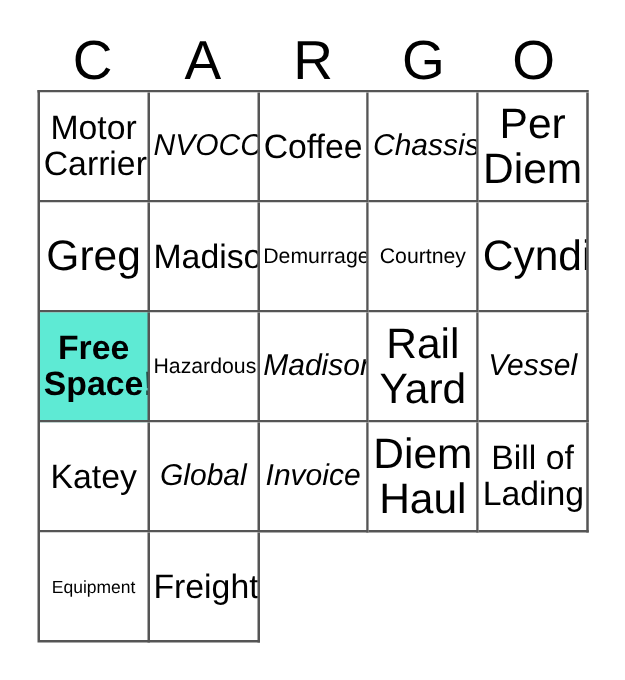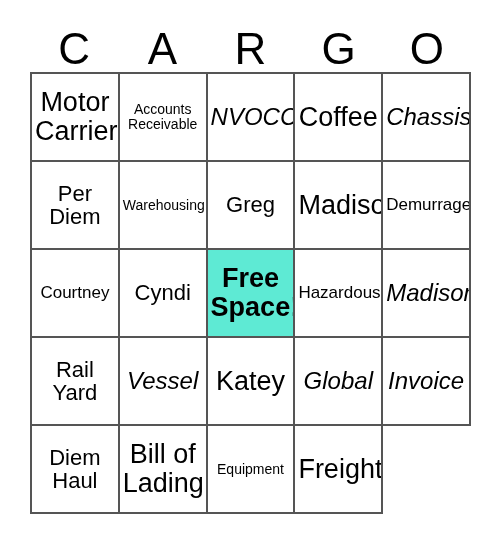--- a/index.html
+++ b/index.html
@@ -80,21 +80,21 @@
     color: #000000;
     word-break: normal;
     user-select: none;
   }
 
   
   .fs-xs .cell-text { font-size: 14px; }
   .fs-sm .cell-text { font-size: 17px; }
   .fs-md .cell-text { font-size: 24px; font-style: italic; }
   .fs-lg .cell-text { font-size: 27px; }
-  .fs-xl .cell-text { font-size: 22px; }
+  .fs-xl .cell-text { font-size: 34px; }
 
   .cell.free {
     background: #5eead4;
     font-weight: bold;
   }
 </style>
 </head>
 <body>
 
 <div id="card">
@@ -104,37 +104,31 @@
     <div class="header-letter">A</div>
     <div class="header-letter">R</div>
     <div class="header-letter">G</div>
     <div class="header-letter">O</div>
   </div>
 
   <div id="grid">
       <div class="cell fs-lg">
         <span class="cell-text">Motor Carrier</span>
       </div>
-      <div class="cell fs-xs">
-        <span class="cell-text">Accounts Receivable</span>
-      </div>
       <div class="cell fs-md">
         <span class="cell-text">NVOCC</span>
       </div>
       <div class="cell fs-lg">
         <span class="cell-text">Coffee</span>
       </div>
       <div class="cell fs-md">
         <span class="cell-text">Chassis</span>
       </div>
       <div class="cell fs-xl">
         <span class="cell-text">Per Diem</span>
-      </div>
-      <div class="cell fs-xs">
-        <span class="cell-text">Warehousing</span>
       </div>
       <div class="cell fs-xl">
         <span class="cell-text">Greg</span>
       </div>
       <div class="cell fs-lg">
         <span class="cell-text">Madison</span>
       </div>
       <div class="cell fs-sm">
         <span class="cell-text">Demurrage</span>
       </div>

